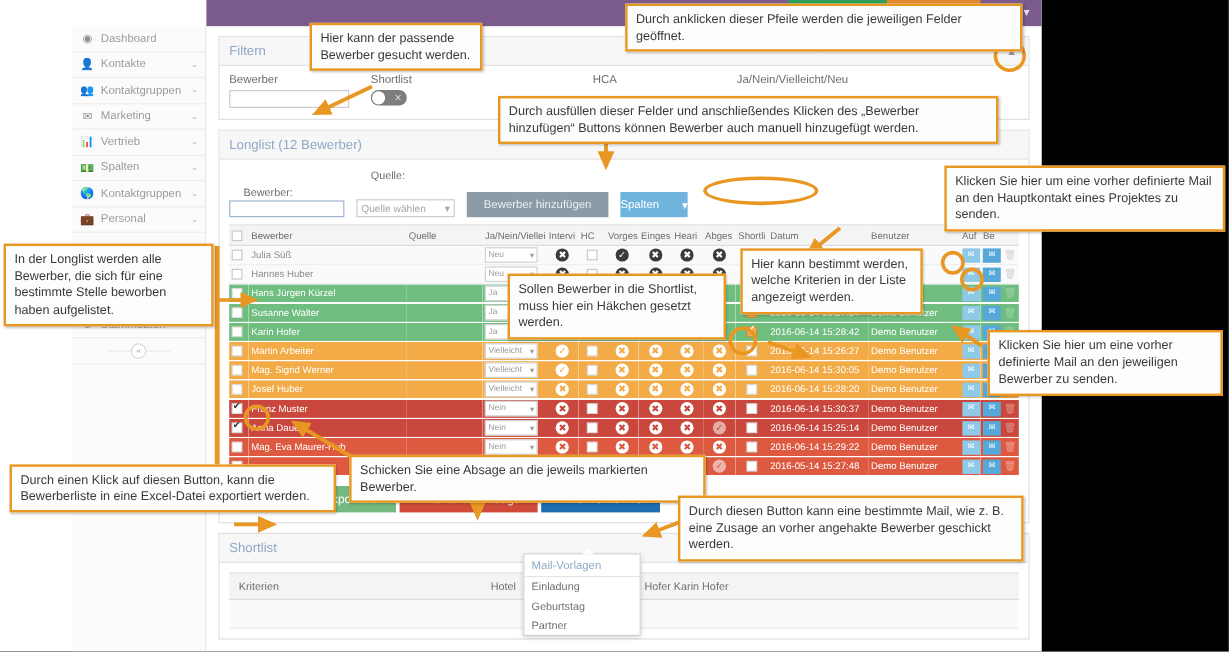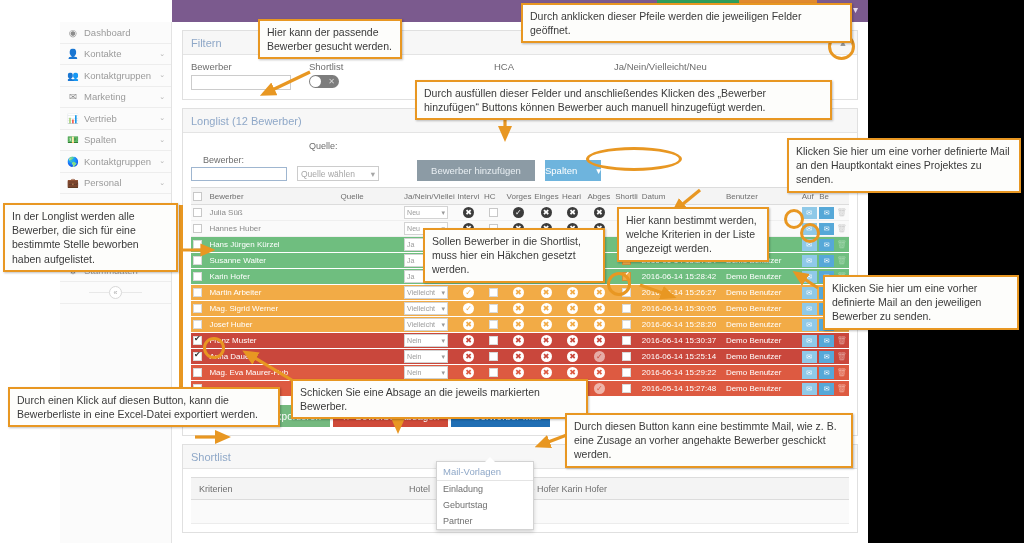--- a/index.html
+++ b/index.html
@@ -93,21 +93,21 @@
   .tb-input { width:96px; height:14px; border:1px solid #9fb6d0; background:#fff; }
   .tb-select {
     width:82px; height:15px; border:1px solid #ccc; background:#fff; font-size:8.5px;
     color:#a6a6a6; display:flex; align-items:center; justify-content:space-between;
     padding:0 3px;
     margin-top:15px;
   }
   .tb-input2 { width:96px; height:14px; border:1px solid #ccc; background:#fff; }
   .btn-add {
     width:118px; height:21px; background:#8c9ba5; color:#e8eef2; border:0;
-    font-size:9.5px; display:flex; align-items:center; justify-content:center;margin-left:28px;
+    font-size:9.5px; display:flex; align-items:center; justify-content:center;
   }
   .btn-spalten {
     width:56px; height:21px; background:#6eb4dd; color:#fff; border:0;
     font-size:9.5px; display:flex; align-items:center; justify-content:center; gap:19px;
   }
 
   
   table.ll { width:100%; border-collapse:collapse; table-layout:fixed; }
   table.ll th {
     background:#f4f4f4; border-top:1px solid #dcdcdc; border-bottom:1px solid #dcdcdc;

